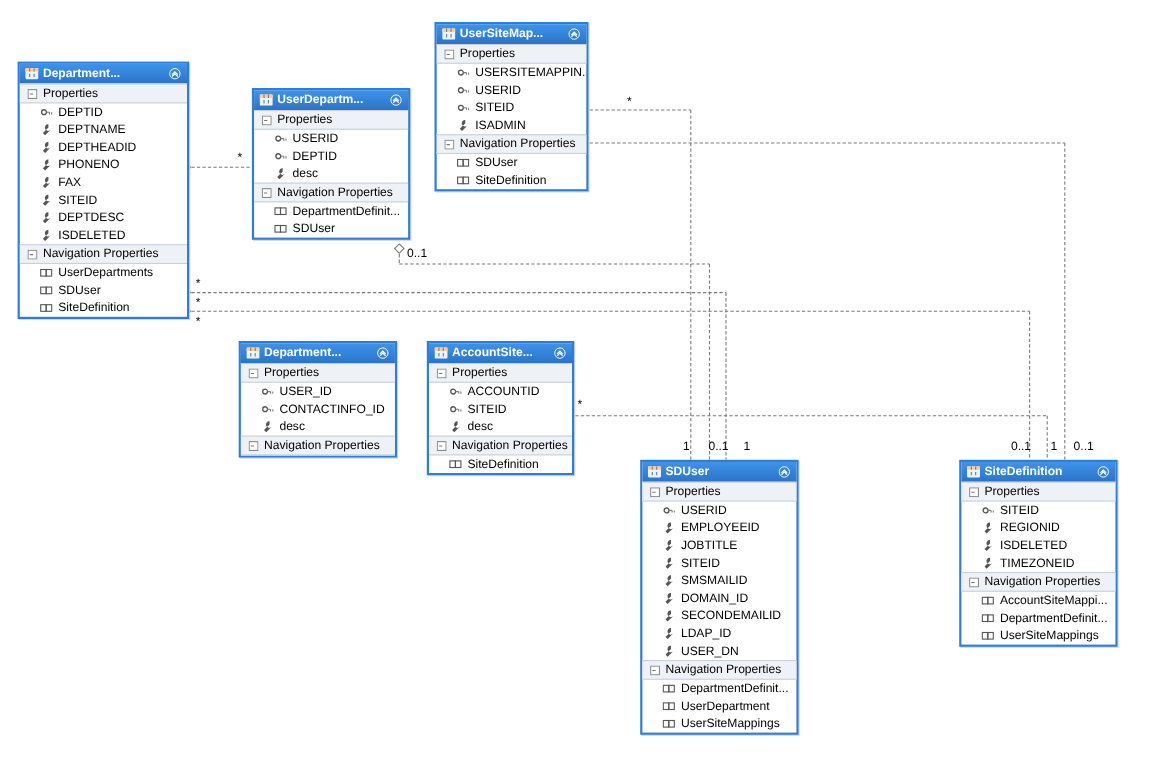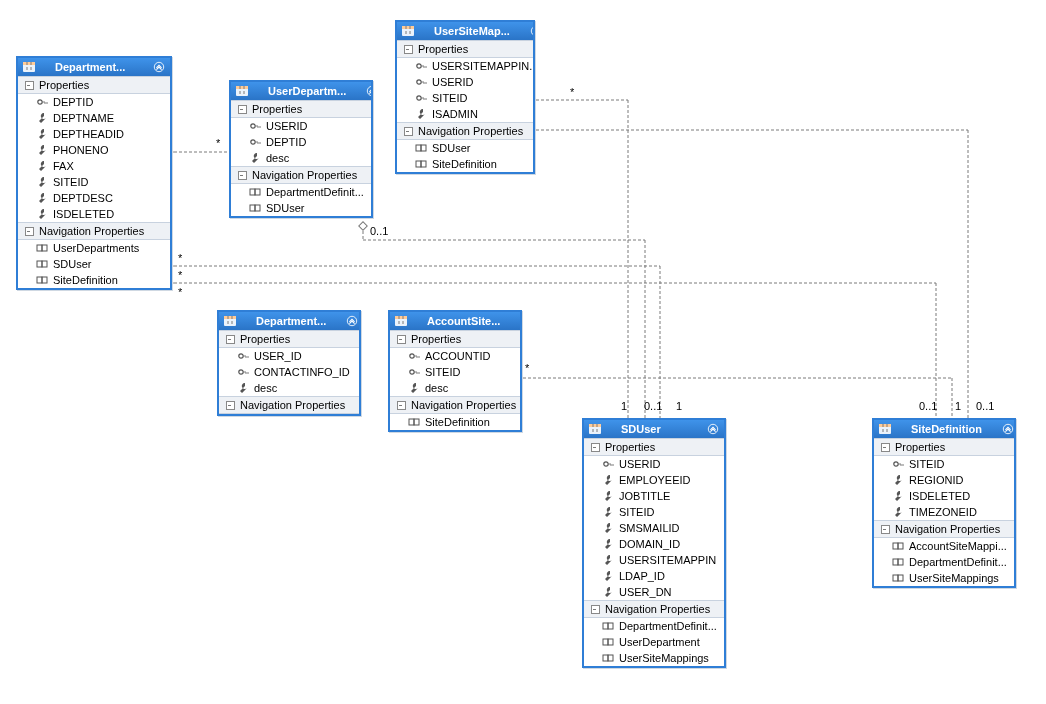--- a/index.html
+++ b/index.html
@@ -1,18 +1,18 @@
 <!DOCTYPE html>
 <html><head>
 <meta charset="utf-8">
 <style>
   html,body{margin:0;padding:0;font-family:Tahoma,Arial,sans-serif;font-size:11px;background:#fff;color:#000;width:1046px;height:704px;position:relative}
   .canvas{position:relative;width:1046px;height:704px}
   .entity{position:absolute;border:2px solid #2f7ed6;background:#fff;box-shadow:1px 1px 0 #cfd8e2}
-  .entity .titlebar{background:linear-gradient(#3f93ea,#2a74c7);color:#fff;font-weight:bold;padding:3px 5px;display:flex;align-items:center;gap:20px;white-space:nowrap;overflow:hidden}
+  .entity .titlebar{background:linear-gradient(#3f93ea,#2a74c7);color:#fff;font-weight:bold;padding:3px 5px;display:flex;align-items:center;gap:4px;white-space:nowrap;overflow:hidden}
   .entity .titlebar .collapse{margin-left:auto;display:flex;align-items:center}
   .section-hdr{background:#eef1f5;border-top:1px solid #c8d2df;border-bottom:1px solid #c8d2df;padding:2px 5px;display:flex;align-items:flex-start;gap:4px;white-space:nowrap;overflow:hidden}
   .row{padding:2px 5px 2px 18px;display:flex;align-items:center;gap:5px;white-space:nowrap;overflow:hidden;text-overflow:ellipsis}
   .icon{display:inline-flex;width:12px;height:12px;flex:0 0 12px;align-items:center;justify-content:center}
   svg{display:block}
   .mult{position:absolute;font-size:11px;color:#000;background:transparent}
   line{stroke:#7a7a7a;stroke-width:1;stroke-dasharray:3 2}
 </style>
 </head>
 <body>
@@ -611,21 +611,21 @@
           </svg>
         </span>
         <span>DOMAIN_ID</span>
       </div>
       <div class="row">
         <span class="icon">
           <svg width="12" height="12" viewBox="0 0 12 12">
             <path d="M8 1 a3 3 0 1 0 2 5 L5 11 L3 9 L8 4 Z" fill="#555"></path>
           </svg>
         </span>
-        <span>USERSITEMAPPIN</span>
+        <span>SECONDEMAILID</span>
       </div>
       <div class="row">
         <span class="icon">
           <svg width="12" height="12" viewBox="0 0 12 12">
             <path d="M8 1 a3 3 0 1 0 2 5 L5 11 L3 9 L8 4 Z" fill="#555"></path>
           </svg>
         </span>
         <span>LDAP_ID</span>
       </div>
       <div class="row">

